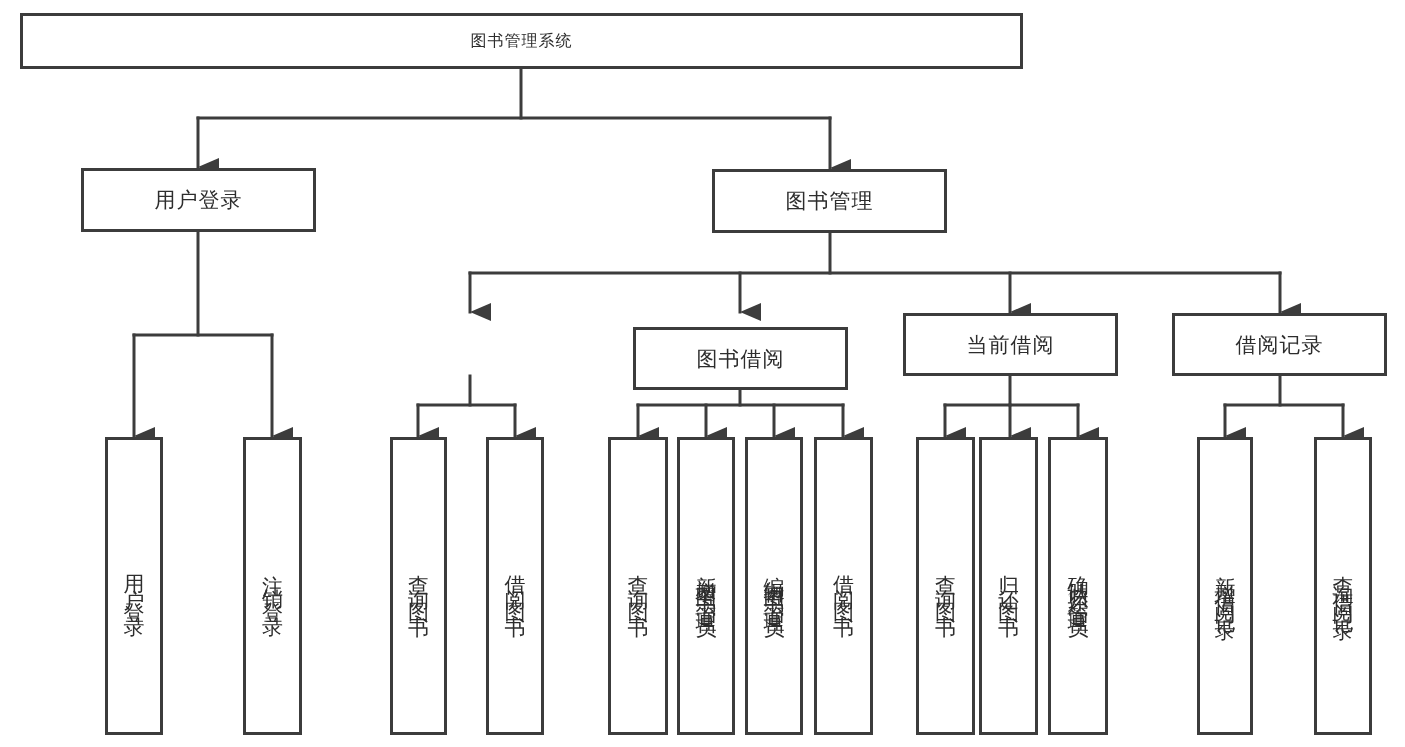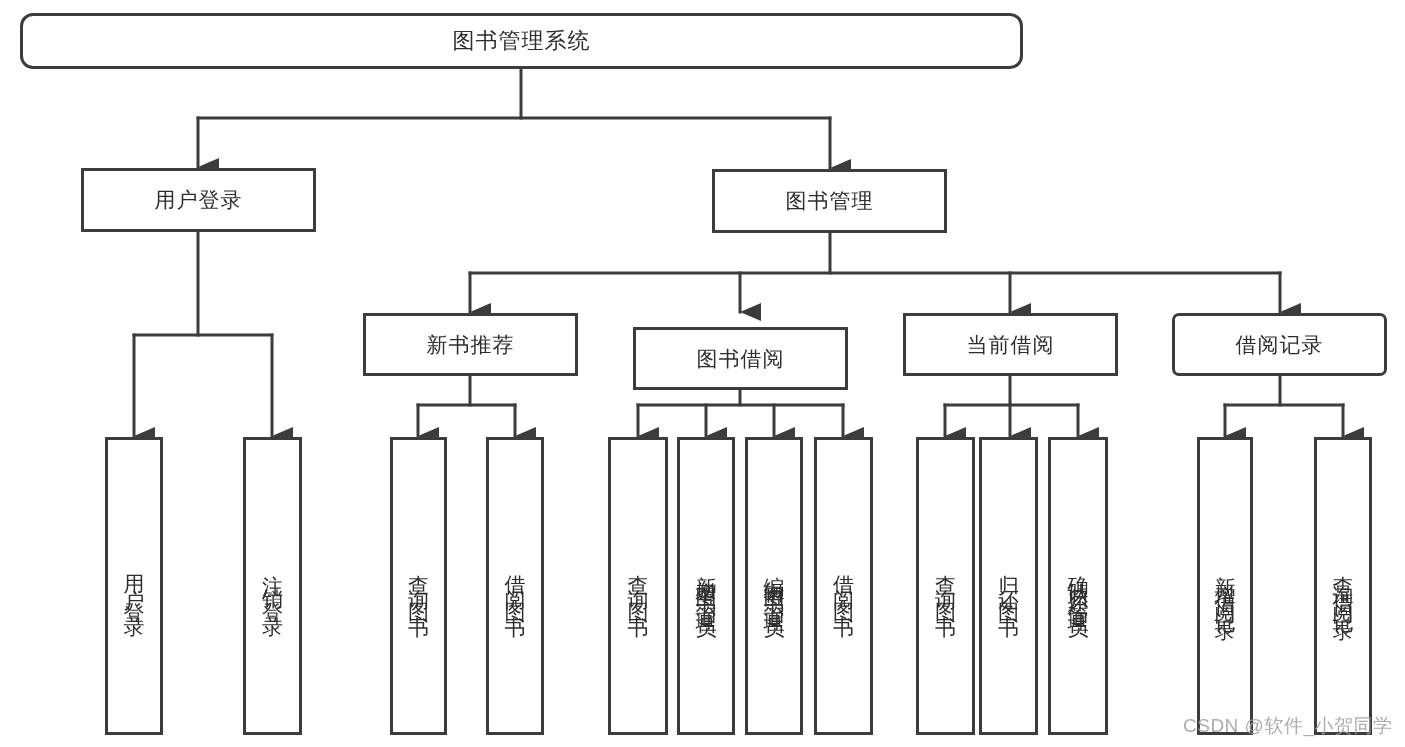--- a/index.html
+++ b/index.html
@@ -22,21 +22,21 @@
   .node {
     position: absolute;
     background: #ffffff;
     border: 3px solid #3c3c3c;
     color: #2d2d2d;
     display: flex;
     align-items: center;
     justify-content: center;
     z-index: 2;
   }
-  .node.root   { font-size: 22px; letter-spacing: 1px; border-radius: 13px; }
+  .node.root   { font-size: 16px; letter-spacing: 1px; }
   .node.lvl2   { font-size: 21px; letter-spacing: 1px; }
   .node.lvl3   { font-size: 21px; letter-spacing: 1px; }
   .node.leaf   {
     font-size: 21px;
     writing-mode: vertical-rl;
     text-orientation: mixed;
   }
   .leaf.sp-l { letter-spacing: 14px; }
   .leaf.sp-m { letter-spacing: 9px; }
   .leaf.sp-s { letter-spacing: 6px; }
@@ -104,38 +104,36 @@
       <path d="M1225,405 V436" marker-end="url(#arrow)"></path>
       <path d="M1343,405 V436" marker-end="url(#arrow)"></path>
     </g>
   </svg>
 
   <div class="node root" style="left:20px; top:13px; width:1003px; height:56px;">图书管理系统</div>
 
   <div class="node lvl2" style="left:81px; top:168px; width:235px; height:64px;">用户登录</div>
   <div class="node lvl2" style="left:712px; top:169px; width:235px; height:64px;font-family:Liberation Mono, monospace;">图书管理</div>
 
-  <div class="node lvl3" style="left:363px; top:313px; width:215px; height:63px;">新书推荐</div>
   <div class="node lvl3" style="left:633px; top:327px; width:215px; height:63px;">图书借阅</div>
   <div class="node lvl3" style="left:903px; top:313px; width:215px; height:63px;text-align:right;">当前借阅</div>
-  <div class="node lvl3" style="left:1172px; top:313px; width:215px; height:63px;border-radius:7px;">借阅记录</div>
+  <div class="node lvl3" style="left:1172px; top:313px; width:215px; height:63px;">借阅记录</div>
 
   <div class="node leaf sp-l" style="left:105px; top:437px; width:58px; height:298px;">用户登录</div>
   <div class="node leaf sp-l" style="left:243px; top:437px; width:59px; height:298px;">注销登录</div>
 
   <div class="node leaf sp-l" style="left:390px; top:437px; width:57px; height:298px;">查询图书</div>
   <div class="node leaf sp-l" style="left:486px; top:437px; width:58px; height:298px;">借阅图书</div>
 
   <div class="node leaf sp-l" style="left:608px; top:437px; width:60px; height:298px;">查询图书</div>
   <div class="node leaf sp-s" style="left:677px; top:437px; width:58px; height:298px;">新增图书（管理员）</div>
   <div class="node leaf sp-s" style="left:745px; top:437px; width:58px; height:298px;">编辑图书（管理员）</div>
   <div class="node leaf sp-l" style="left:814px; top:437px; width:59px; height:298px;">借阅图书</div>
 
   <div class="node leaf sp-l" style="left:916px; top:437px; width:59px; height:298px;">查询图书</div>
   <div class="node leaf sp-l" style="left:979px; top:437px; width:59px; height:298px;">归还图书</div>
   <div class="node leaf sp-s" style="left:1048px; top:437px; width:60px; height:298px;">确认归还（管理员）</div>
 
   <div class="node leaf sp-m" style="left:1197px; top:437px; width:56px; height:298px;">新增借阅记录</div>
   <div class="node leaf sp-m" style="left:1314px; top:437px; width:58px; height:298px;">查询借阅记录</div>
 
-  <div class="watermark">CSDN @软件_小贺同学</div>
 
 </div>
 
 </body></html>

